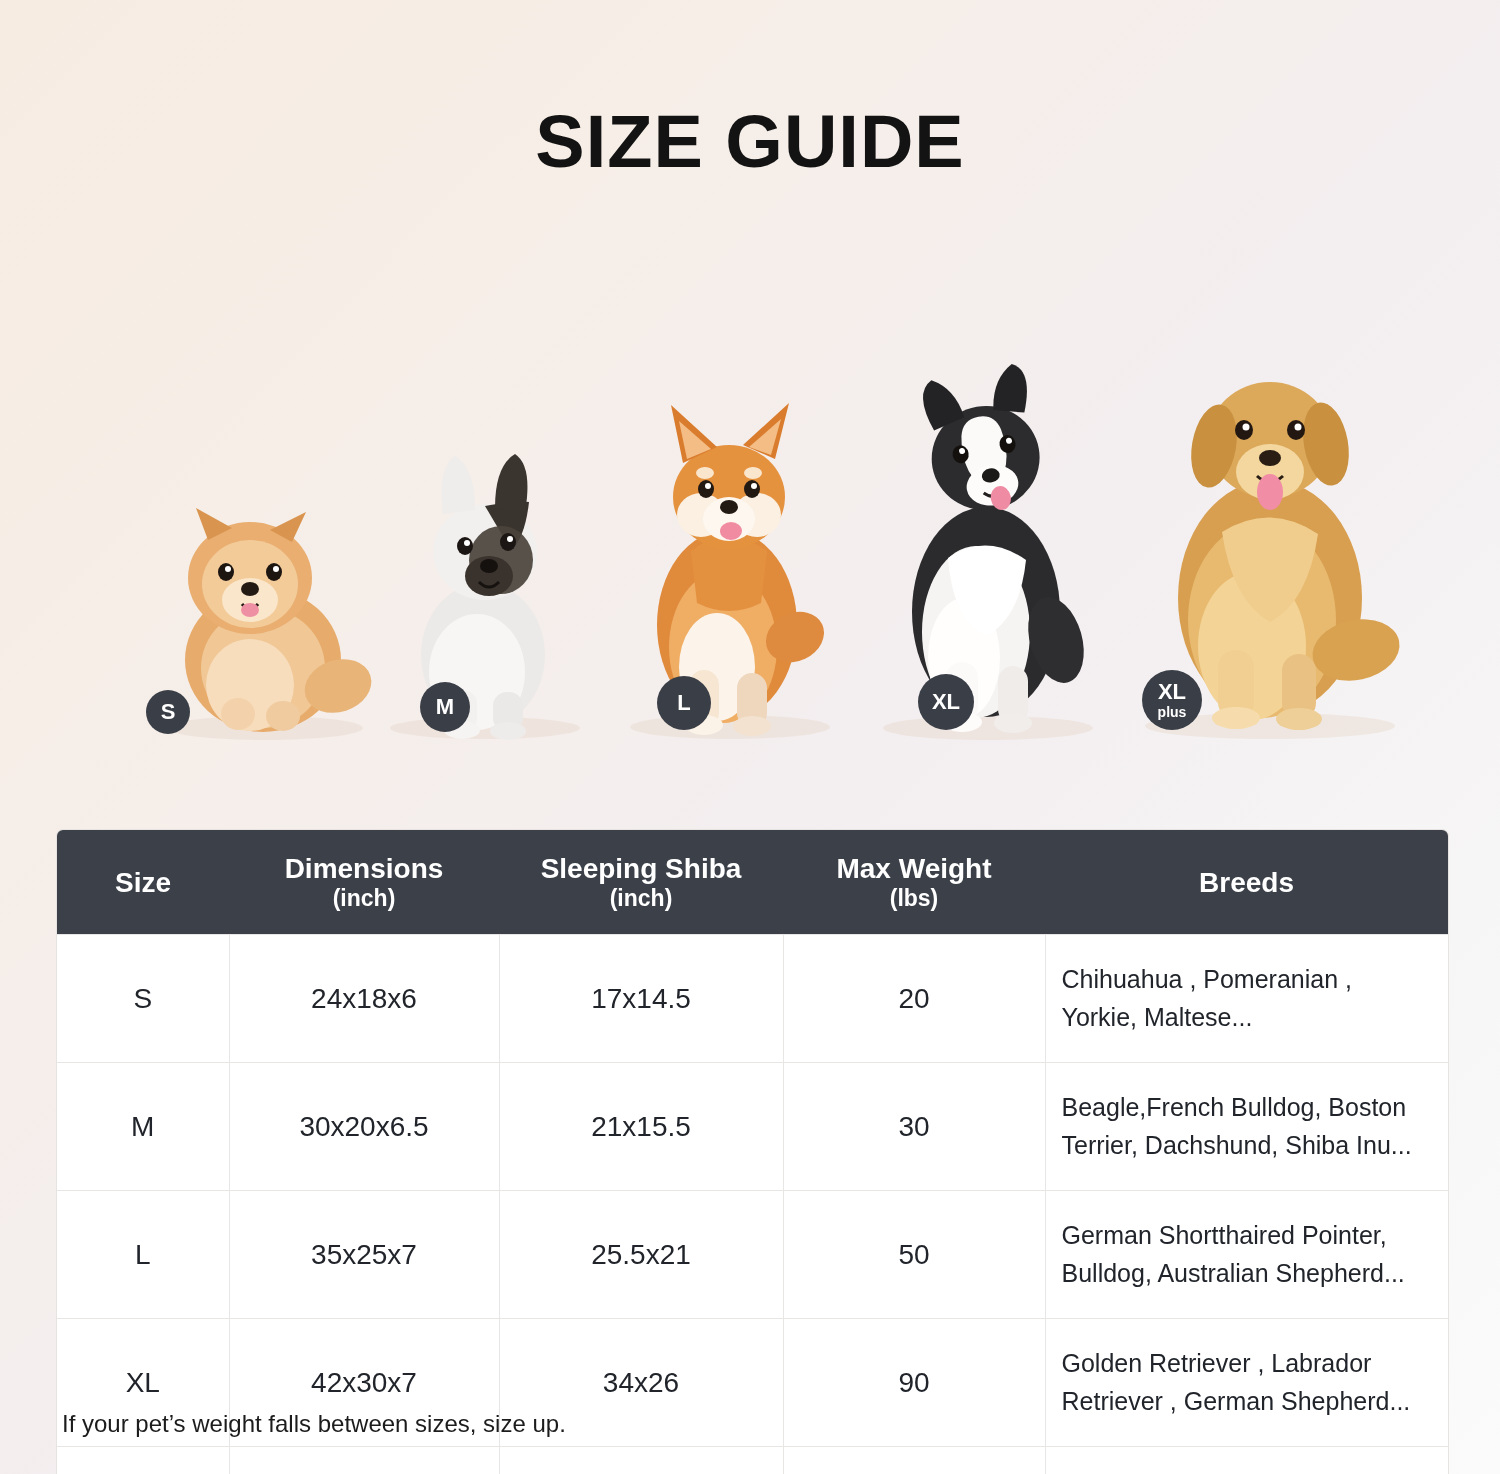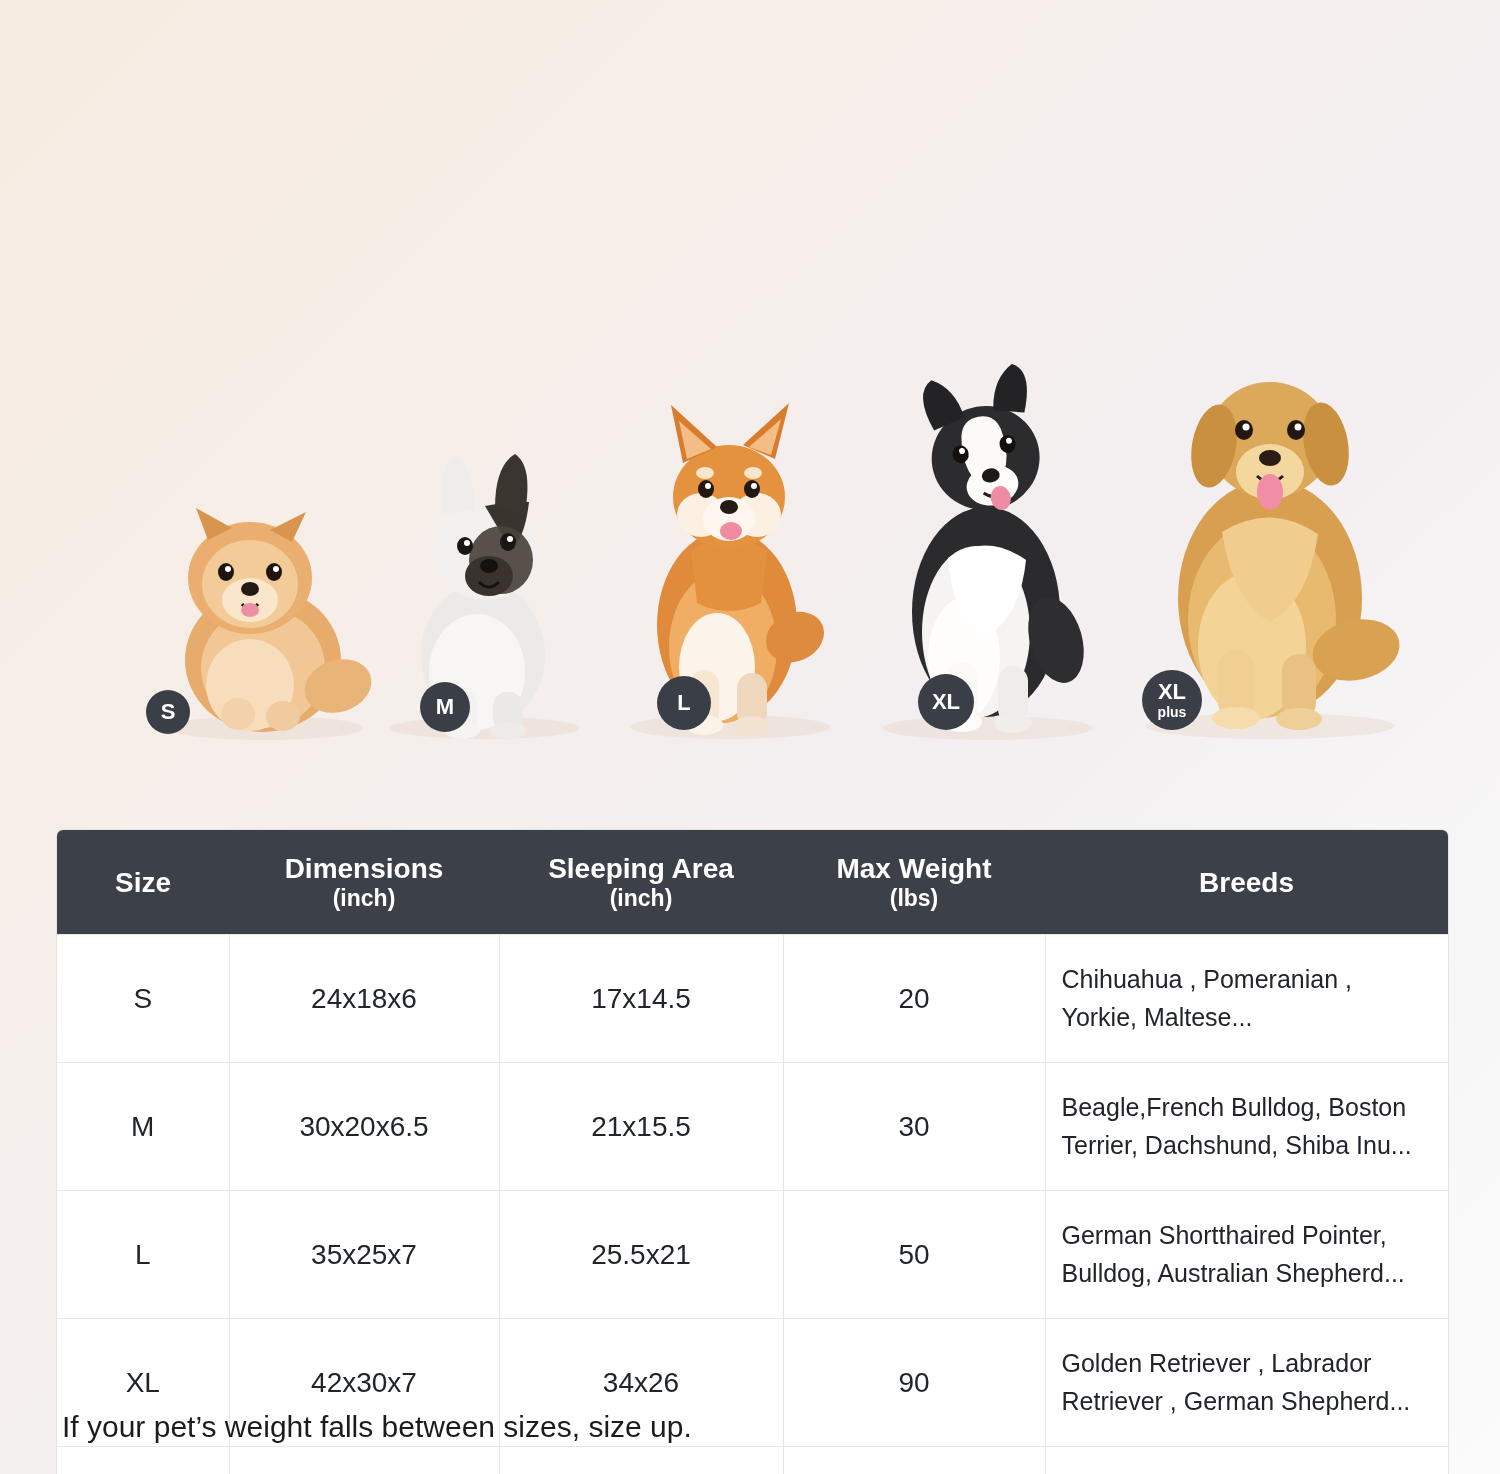--- a/index.html
+++ b/index.html
@@ -111,30 +111,31 @@
     padding-left: 16px;
     padding-right: 18px;
     font-size: 25px;
     line-height: 1.5;
   }
 
   .note {
     position: absolute;
     left: 62px;
     top: 1410px;
-    font-size: 30px;
+    font-size: 24px;
     color: #1c1c1c;
     text-align: center;
   }
 </style>
 </head>
 <body>
 
 <div class="page">
 
+  <div class="title">SIZE GUIDE</div>
 
   <div class="dogs">
 
     <div class="dog" style="left:90px; width:230px; height:240px;">
       <svg viewBox="0 0 230 240" width="230" height="240">
         <ellipse cx="115" cy="228" rx="98" ry="12" fill="#e9dcd2" opacity="0.55"></ellipse>
 
         <ellipse cx="113" cy="160" rx="78" ry="72" fill="#e7ab6b"></ellipse>
         <ellipse cx="113" cy="168" rx="62" ry="60" fill="#f0c795"></ellipse>
         <ellipse cx="100" cy="185" rx="44" ry="46" fill="#f7ddbc"></ellipse>
@@ -327,21 +328,21 @@
       <thead>
         <tr>
           <th class="col-size">
             <span>Size</span>
           </th>
           <th class="col-dim">
             <span>Dimensions</span>
             <span class="sub">(inch)</span>
           </th>
           <th class="col-sleep">
-            <span>Sleeping Area</span>
+            <span>Sleeping Shiba</span>
             <span class="sub">(inch)</span>
           </th>
           <th class="col-weight">
             <span>Max Weight</span>
             <span class="sub">(lbs)</span>
           </th>
           <th>
             <span>Breeds</span>
           </th>
         </tr>

